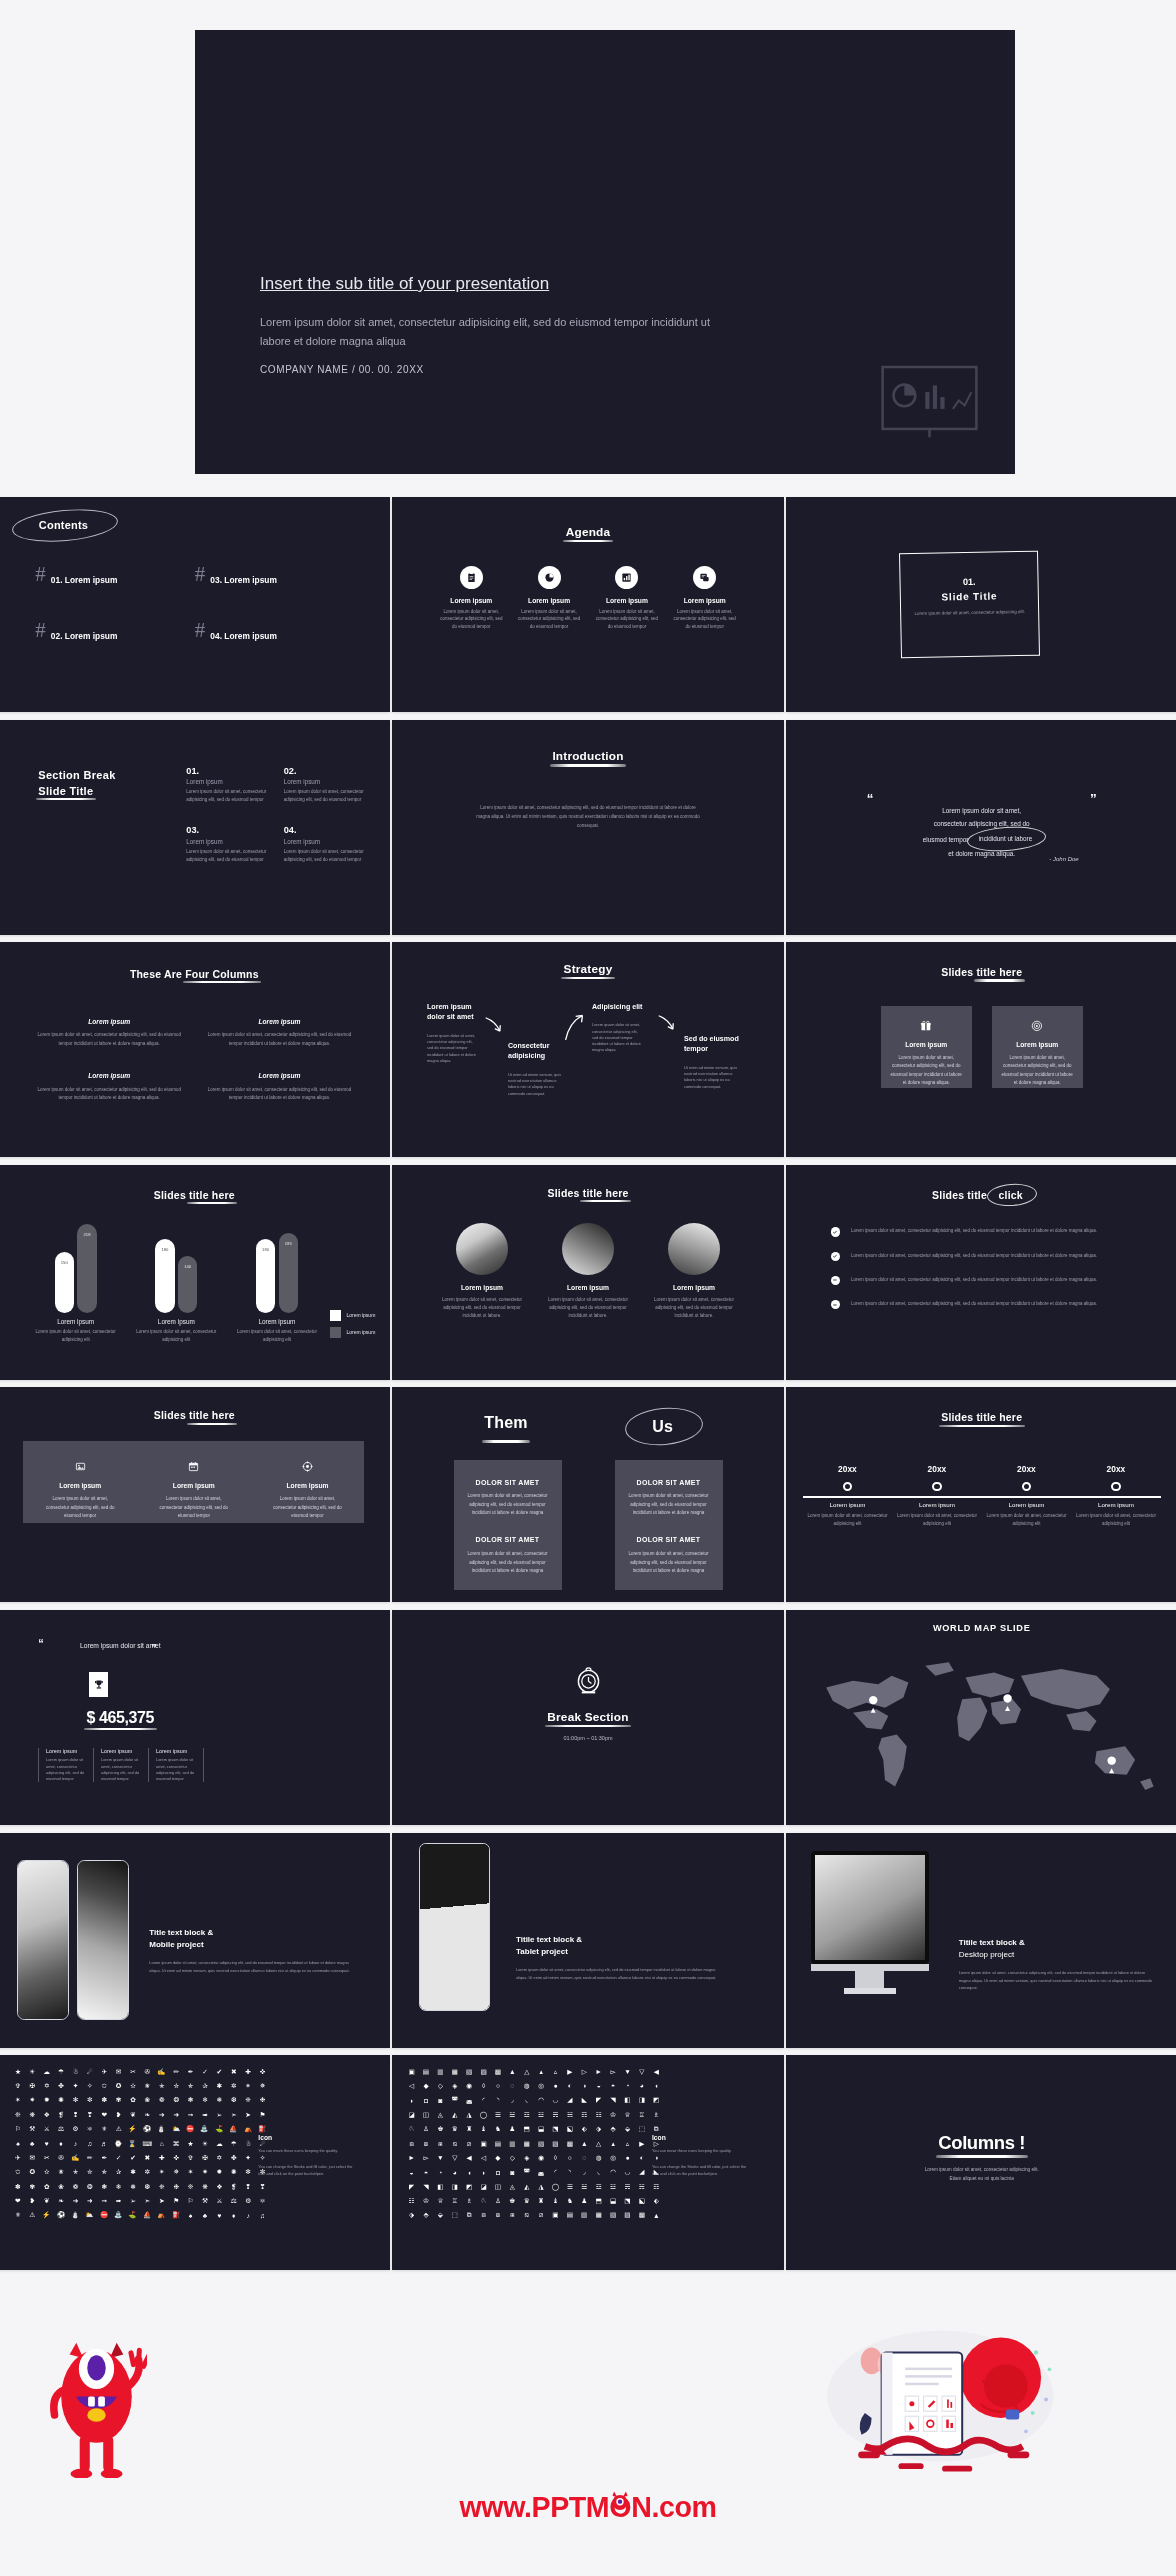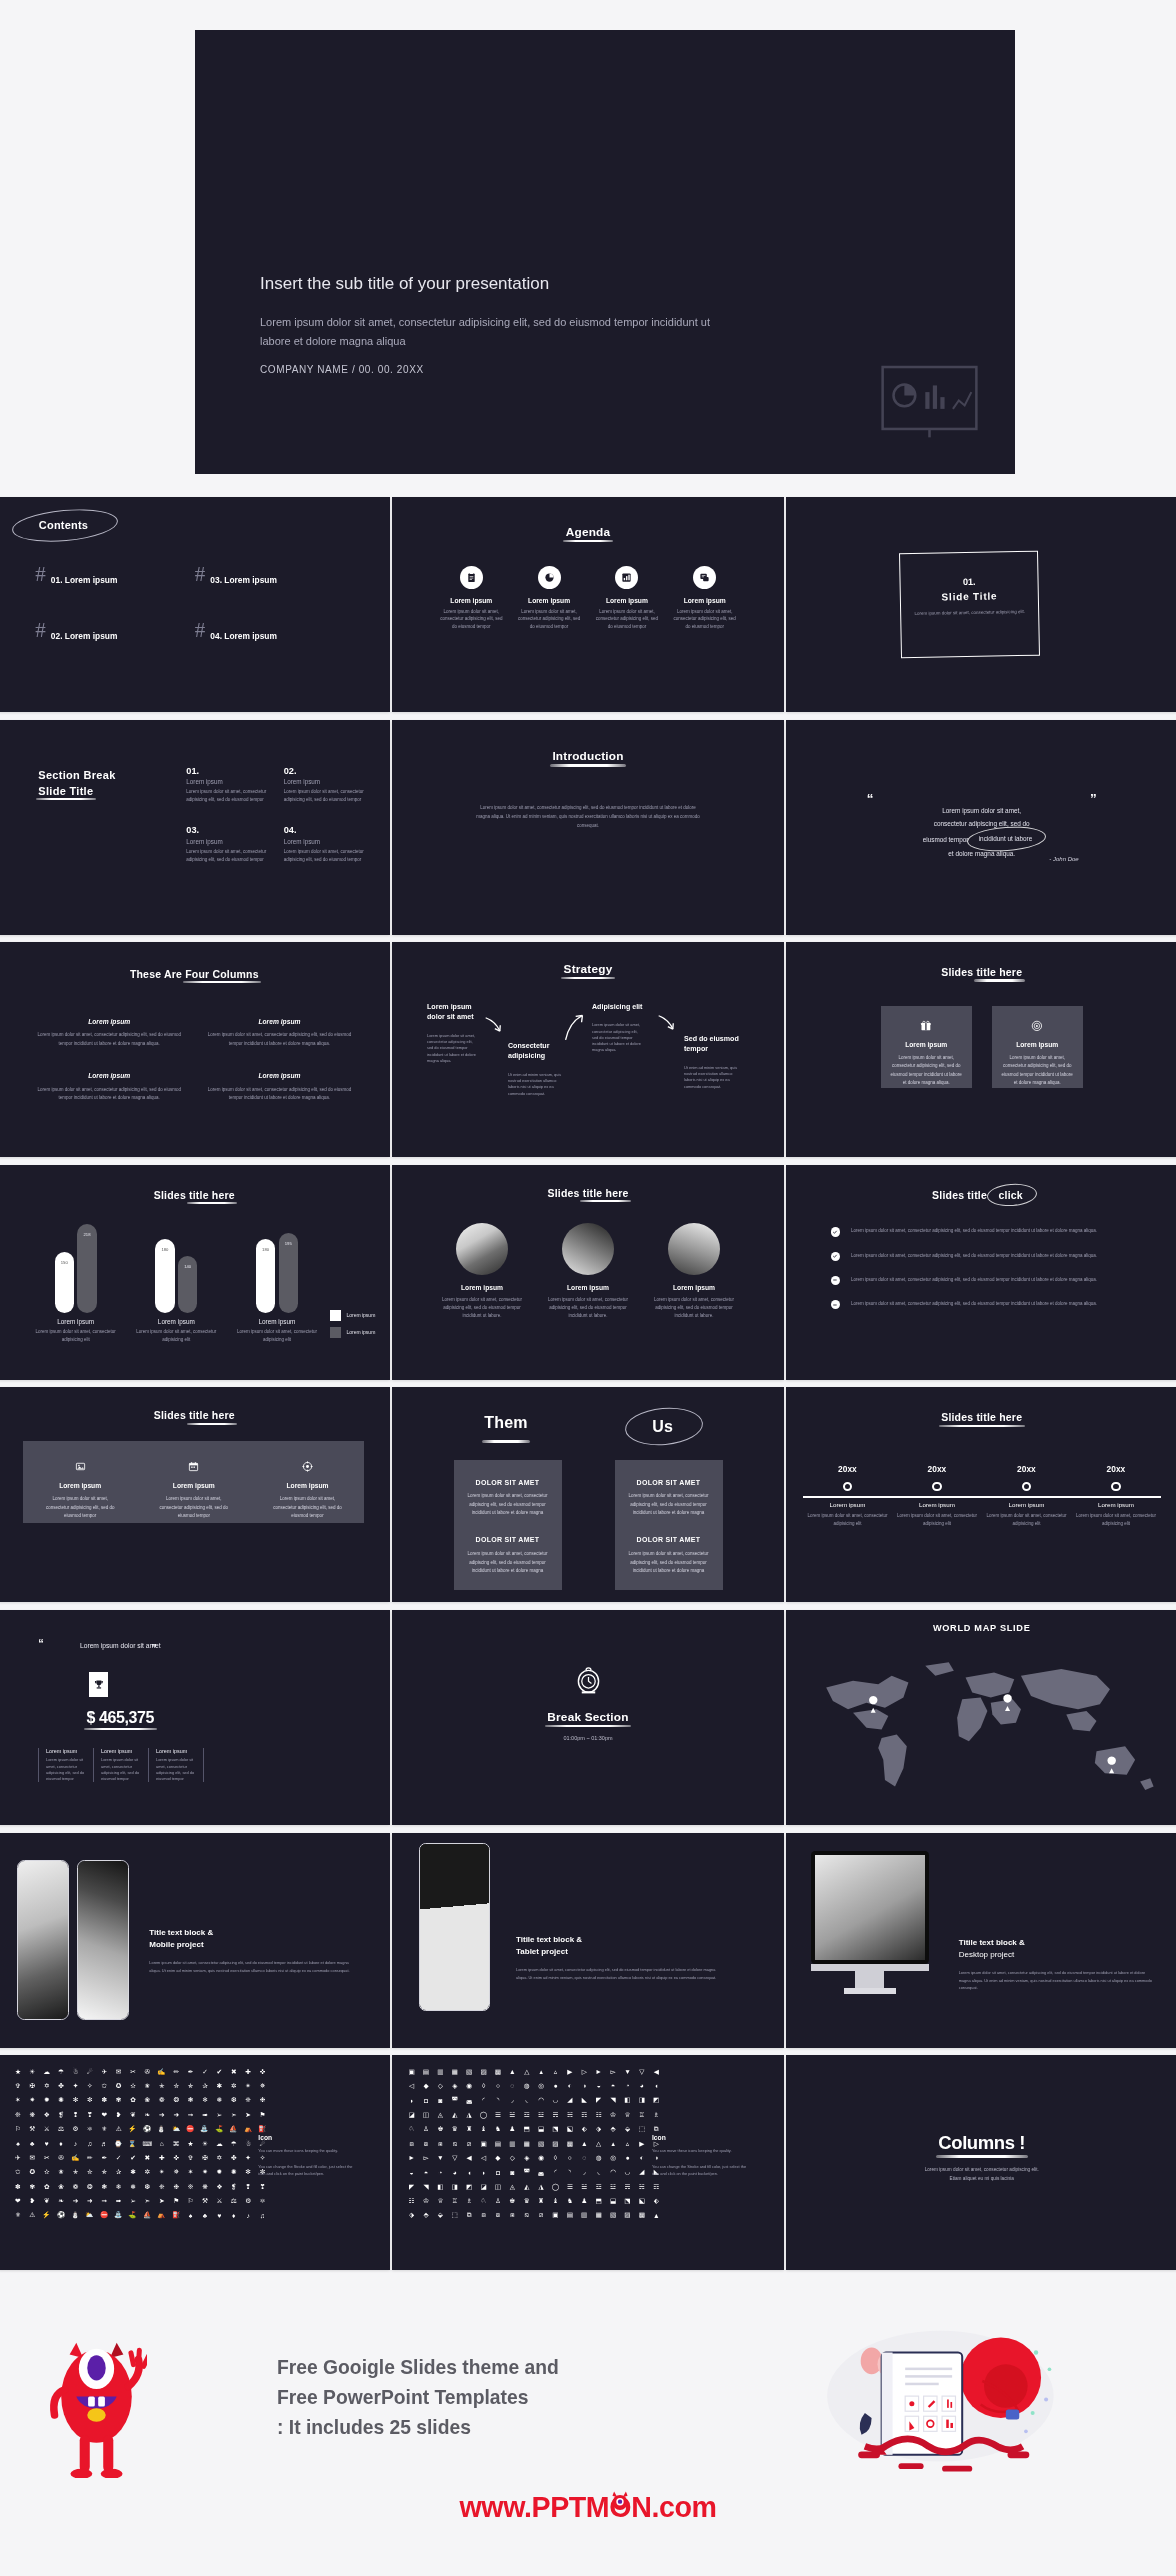--- a/index.html
+++ b/index.html
@@ -14,21 +14,21 @@
     position:absolute; left:195px; top:30px; width:820px; height:444px;
     background:#1c1b29; overflow:hidden;
   }
   .cv-title { position:absolute; left:63px; top:66px; font-size:45px; font-weight:bold; letter-spacing:-0.8px; line-height:1.18; color:#fff; }
   .cv-title .u { position:relative; display:inline-block; }
   .cv-title .u::after {
     content:""; position:absolute; left:-5px; right:-3.4px; bottom:-3.4px; height:4.2px;
     background:#fff; border-radius:50%/2.5px;
     transform:rotate(-0.8deg);
   }
-  .cv-sub { position:absolute; left:65px; top:244px; font-size:17px; color:#e7e7ee; font-weight:300; }
+  .cv-sub { position:absolute; left:65px; top:244px; font-size:17px; color:#e7e7ee; font-weight:300;text-decoration:underline; }
   .cv-body { position:absolute; left:65px; top:283px; font-size:11px; line-height:1.75; color:#a9a9ba; font-weight:300; width:471px; }
   .cv-meta { position:absolute; left:65px; top:334px; font-size:10px; color:#c5c5d2; letter-spacing:0.6px; font-weight:300; }
   .cv-icon { position:absolute; right:35px; bottom:35px; width:101px; height:77px; opacity:.35; }
 
   .grid {
     position:absolute; left:0; top:497px; width:1176px;
     display:grid; grid-template-columns:repeat(3, 392px);
     column-gap:1.7px; row-gap:7.6px; justify-content:center;
   }
   .slide {
@@ -1118,25 +1118,20 @@
     <ellipse cx="60" cy="100" rx="11" ry="8" fill="#f5c518"></ellipse>
     <path d="M22 70 Q6 76 10 100" stroke="#e8152a" stroke-width="9" fill="none" stroke-linecap="round"></path>
     <path d="M98 66 Q114 52 110 34" stroke="#e8152a" stroke-width="9" fill="none" stroke-linecap="round"></path>
     <path d="M104 40 l-3 -14 M110 38 l1 -15 M116 42 l6 -12" stroke="#e8152a" stroke-width="6" fill="none" stroke-linecap="round"></path>
     <rect x="40" y="124" width="12" height="44" rx="6" fill="#e8152a"></rect>
     <rect x="68" y="124" width="12" height="44" rx="6" fill="#e8152a"></rect>
     <ellipse cx="42" cy="170" rx="13" ry="6" fill="#e8152a"></ellipse>
     <ellipse cx="78" cy="170" rx="13" ry="6" fill="#e8152a"></ellipse>
   </svg>
 
-  <div class="f-text">
-    <div>Free Gooigle Slides theme and</div>
-    <div>Free PowerPoint Templates</div>
-    <div>: It includes 25 slides</div>
-  </div>
 
   <svg style="position:absolute;left:781px;top:10px;width:302px;height:151px" viewBox="0 0 360 180">
     <ellipse cx="190" cy="80" rx="135" ry="78" fill="#eeeef2"></ellipse>
     <circle cx="262" cy="58" r="48" fill="#e8152a"></circle>
     <circle cx="268" cy="68" r="26" fill="#d4101f"></circle>
     <ellipse cx="108" cy="38" rx="13" ry="16" fill="#f2a7a7"></ellipse>
     <ellipse cx="126" cy="42" rx="11" ry="14" fill="#f7c3c3"></ellipse>
     <rect x="120" y="28" width="96" height="122" rx="5" fill="#fff" stroke="#2b2f55" stroke-width="2.4"></rect>
     <rect x="120" y="28" width="13" height="122" fill="#f0f0f6"></rect>
     <rect x="148" y="46" width="56" height="3" fill="#d8d8e4"></rect>

